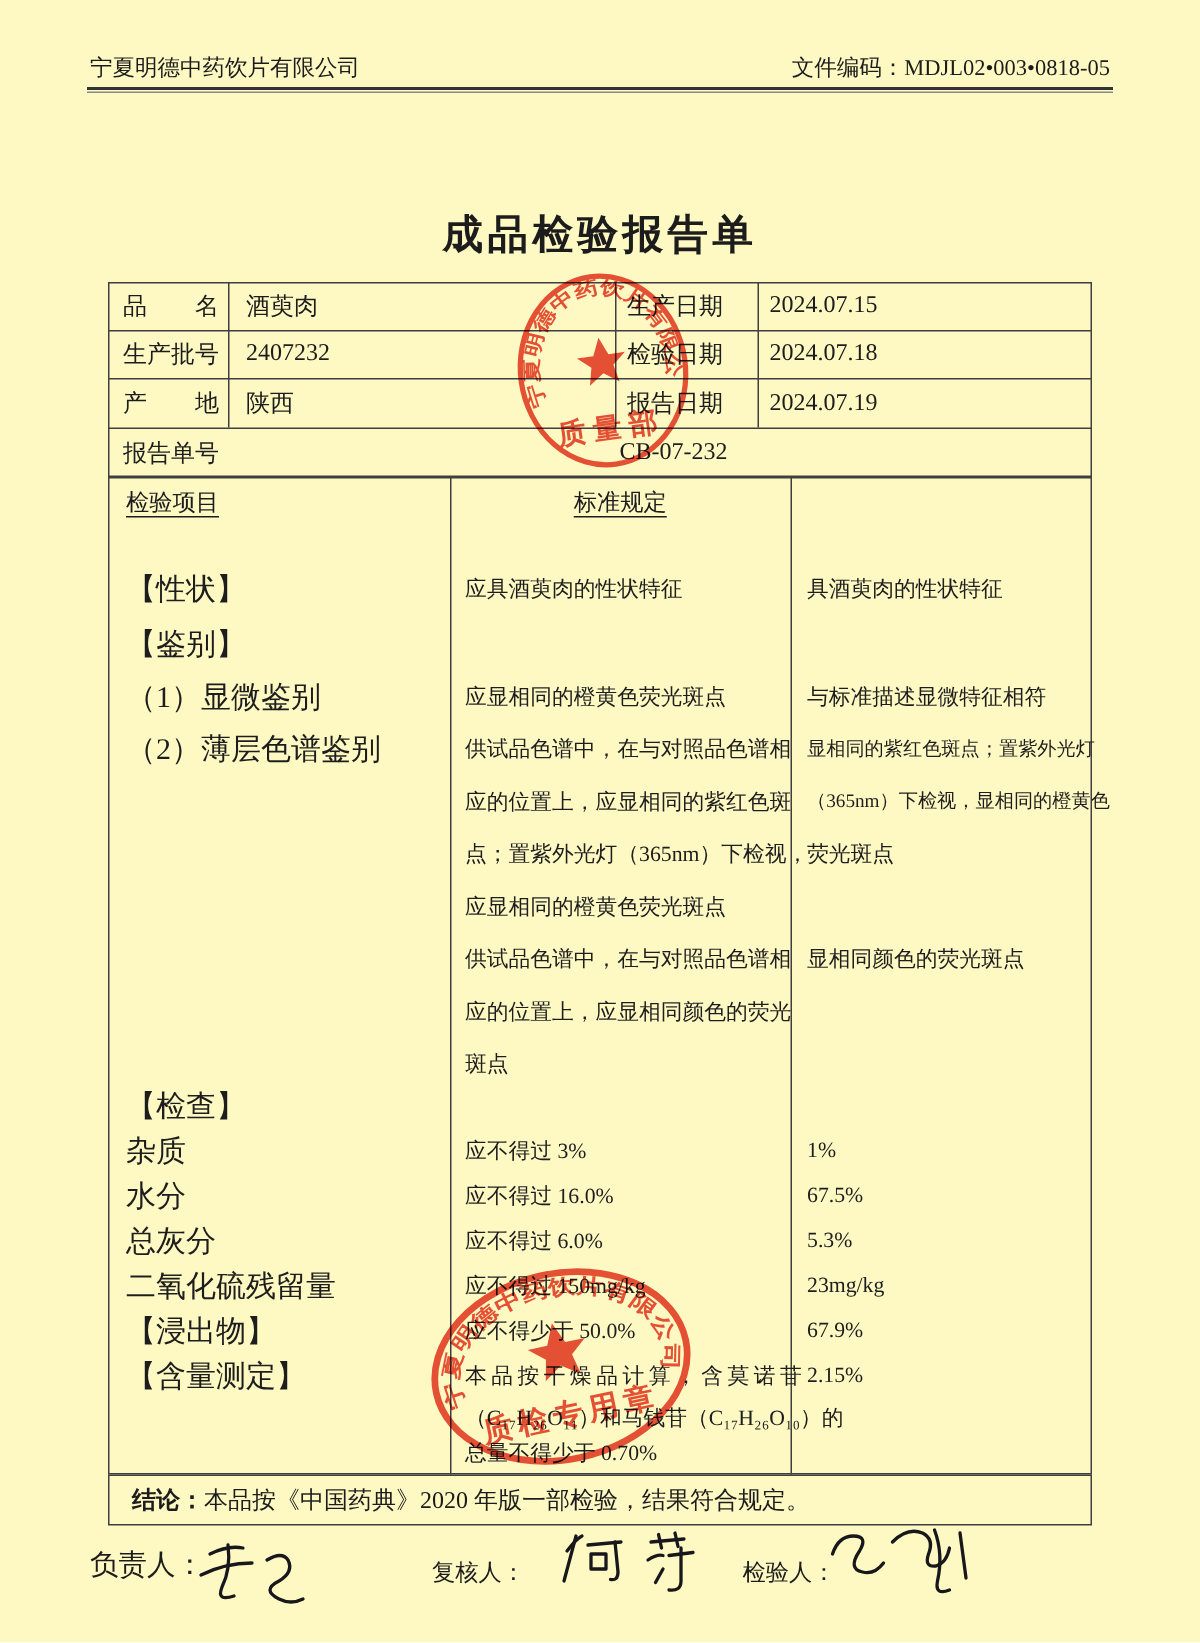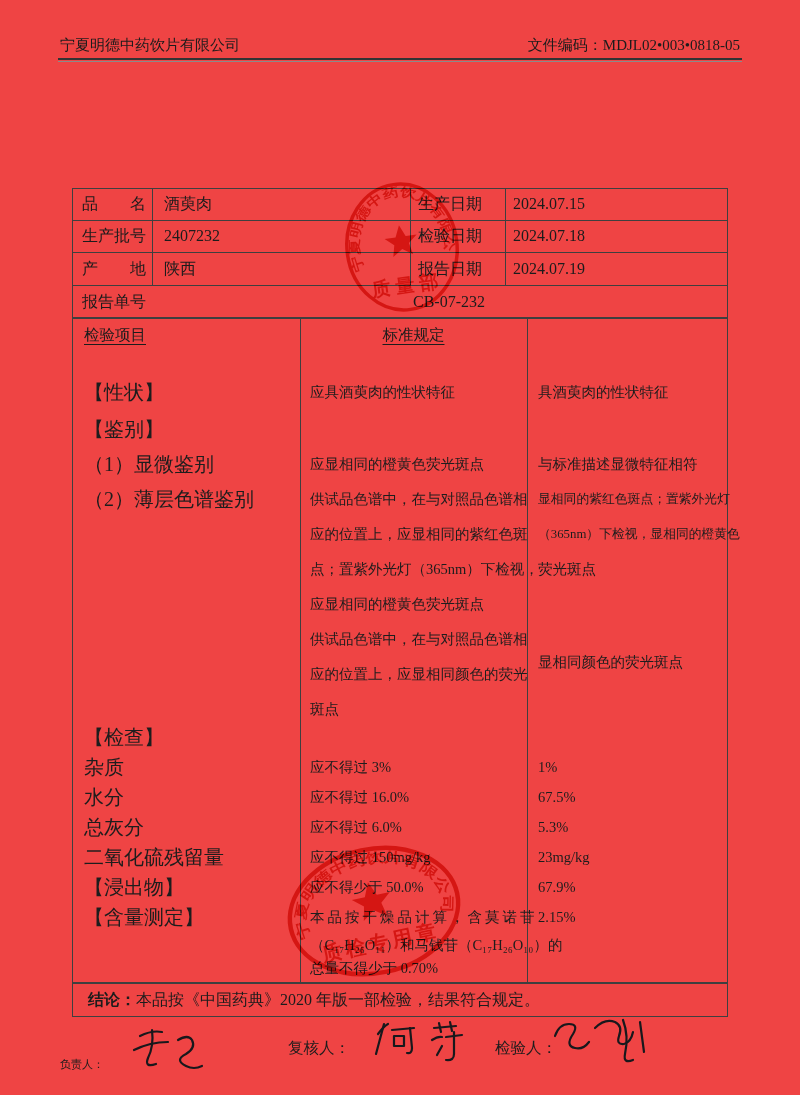--- a/index.html
+++ b/index.html
@@ -1,16 +1,16 @@
 <!DOCTYPE html>
 <html><head>
 <meta charset="utf-8">
 <style>
   html,body{margin:0;padding:0;background:#ffffff;}
-  #page{position:relative;width:800px;height:1095px;background:#ef4444;overflow:hidden;
+  #page{position:relative;width:800px;height:1095px;background:#fef9c3;overflow:hidden;
         font-family:"Liberation Serif","DejaVu Serif",serif;color:#1c1c1c;}
   .abs{position:absolute;}
   .ln{position:absolute;height:24px;display:flex;align-items:center;white-space:nowrap;
       font-size:20px;color:#1d1d1d;}
   .mid{left:310px;font-size:14.5px;}
   .res{left:538px;font-size:14.5px;}
   .sm{font-size:12.8px;}
   .wide{letter-spacing:3px;}
   .box{position:absolute;border:1px solid #3f3f3f;box-sizing:border-box;background:transparent;}
   .hline{position:absolute;height:1px;background:#3f3f3f;}
@@ -25,20 +25,21 @@
 </head>
 <body>
 
 <div id="page">
 
   <div class="abs" style="left:60px;top:36px;font-size:15px;">宁夏明德中药饮片有限公司</div>
   <div class="abs" style="right:60px;top:36px;font-size:15px;">文件编码：MDJL02•003•0818-05</div>
   <div class="abs" style="left:58px;top:58px;width:684px;height:2px;background:#333;"></div>
   <div class="abs" style="left:58px;top:61px;width:684px;height:1px;background:#8a8a8a;"></div>
 
+  <div class="abs" style="left:0;top:138px;width:800px;text-align:center;font-size:27px;font-weight:bold;letter-spacing:3px;">成品检验报告单</div>
 
   <div class="box" style="left:72px;top:188px;width:656px;height:130px;"></div>
   <div class="hline" style="left:72px;top:220px;width:656px;"></div>
   <div class="hline" style="left:72px;top:252px;width:656px;"></div>
   <div class="hline" style="left:72px;top:285px;width:656px;"></div>
   <div class="vline" style="left:152px;top:188px;height:97px;"></div>
   <div class="vline" style="left:410px;top:188px;height:97px;"></div>
   <div class="vline" style="left:505px;top:188px;height:97px;"></div>
 
   <div class="cell" style="left:82px;top:188px;">品　　名</div>
@@ -94,35 +95,35 @@
   <div class="ln mid" style="top:875px;">应不得少于 50.0%</div>
   <div class="ln mid wide" style="top:905px;">本品按干燥品计算，含莫诺苷</div>
   <div class="ln mid" style="top:933px;">（C₁₇H₂₆O₁₁）和马钱苷（C₁₇H₂₆O₁₀）的</div>
   <div class="ln mid" style="top:956px;">总量不得少于 0.70%</div>
 
   <div class="ln res" style="top:380px;">具酒萸肉的性状特征</div>
   <div class="ln res" style="top:452px;">与标准描述显微特征相符</div>
   <div class="ln res sm" style="top:487px;">显相同的紫红色斑点；置紫外光灯</div>
   <div class="ln res sm" style="top:522px;">（365nm）下检视，显相同的橙黄色</div>
   <div class="ln res" style="top:557px;">荧光斑点</div>
-  <div class="ln res" style="top:650px;font-family:Liberation Mono, monospace;">显相同颜色的荧光斑点</div>
+  <div class="ln res" style="top:627px;font-family:Liberation Mono, monospace;">显相同颜色的荧光斑点</div>
   <div class="ln res" style="top:755px;">1%</div>
   <div class="ln res" style="top:785px;">67.5%</div>
   <div class="ln res" style="top:815px;">5.3%</div>
   <div class="ln res" style="top:845px;">23mg/kg</div>
   <div class="ln res" style="top:875px;">67.9%</div>
   <div class="ln res" style="top:905px;">2.15%</div>
 
   <div class="box" style="left:72px;top:983px;width:656px;height:34px;"></div>
   <div class="abs" style="left:88px;top:983px;height:34px;display:flex;align-items:center;font-size:16px;justify-content:space-between;">
     <span style="font-weight:bold;">结论：</span>
     <span>本品按《中国药典》2020 年版一部检验，结果符合规定。</span>
   </div>
 
-  <div class="abs" style="left:60px;top:1057px;font-size:11px;">负责人：</div>
+  <div class="abs" style="left:60px;top:1030px;font-size:19px;">负责人：</div>
   <div class="abs" style="left:288px;top:1038px;font-size:15.5px;">复核人：</div>
   <div class="abs" style="left:495px;top:1038px;font-size:15.5px;">检验人：</div>
 
   <svg class="sig" style="left:126px;top:1024px;" width="84" height="54" viewBox="0 0 84 54">
     <path d="M14,12 q12,-6 22,-4"></path>
     <path d="M26,6 q2,16 -4,28 q-4,10 8,6"></path>
     <path d="M8,26 q16,-8 34,-8"></path>
     <path d="M52,16 q10,-6 14,0 q4,8 -6,14 q-12,6 0,12 q8,4 16,0"></path>
   </svg>
   <svg class="sig" style="left:368px;top:1018px;" width="110" height="56" viewBox="0 0 110 56">

